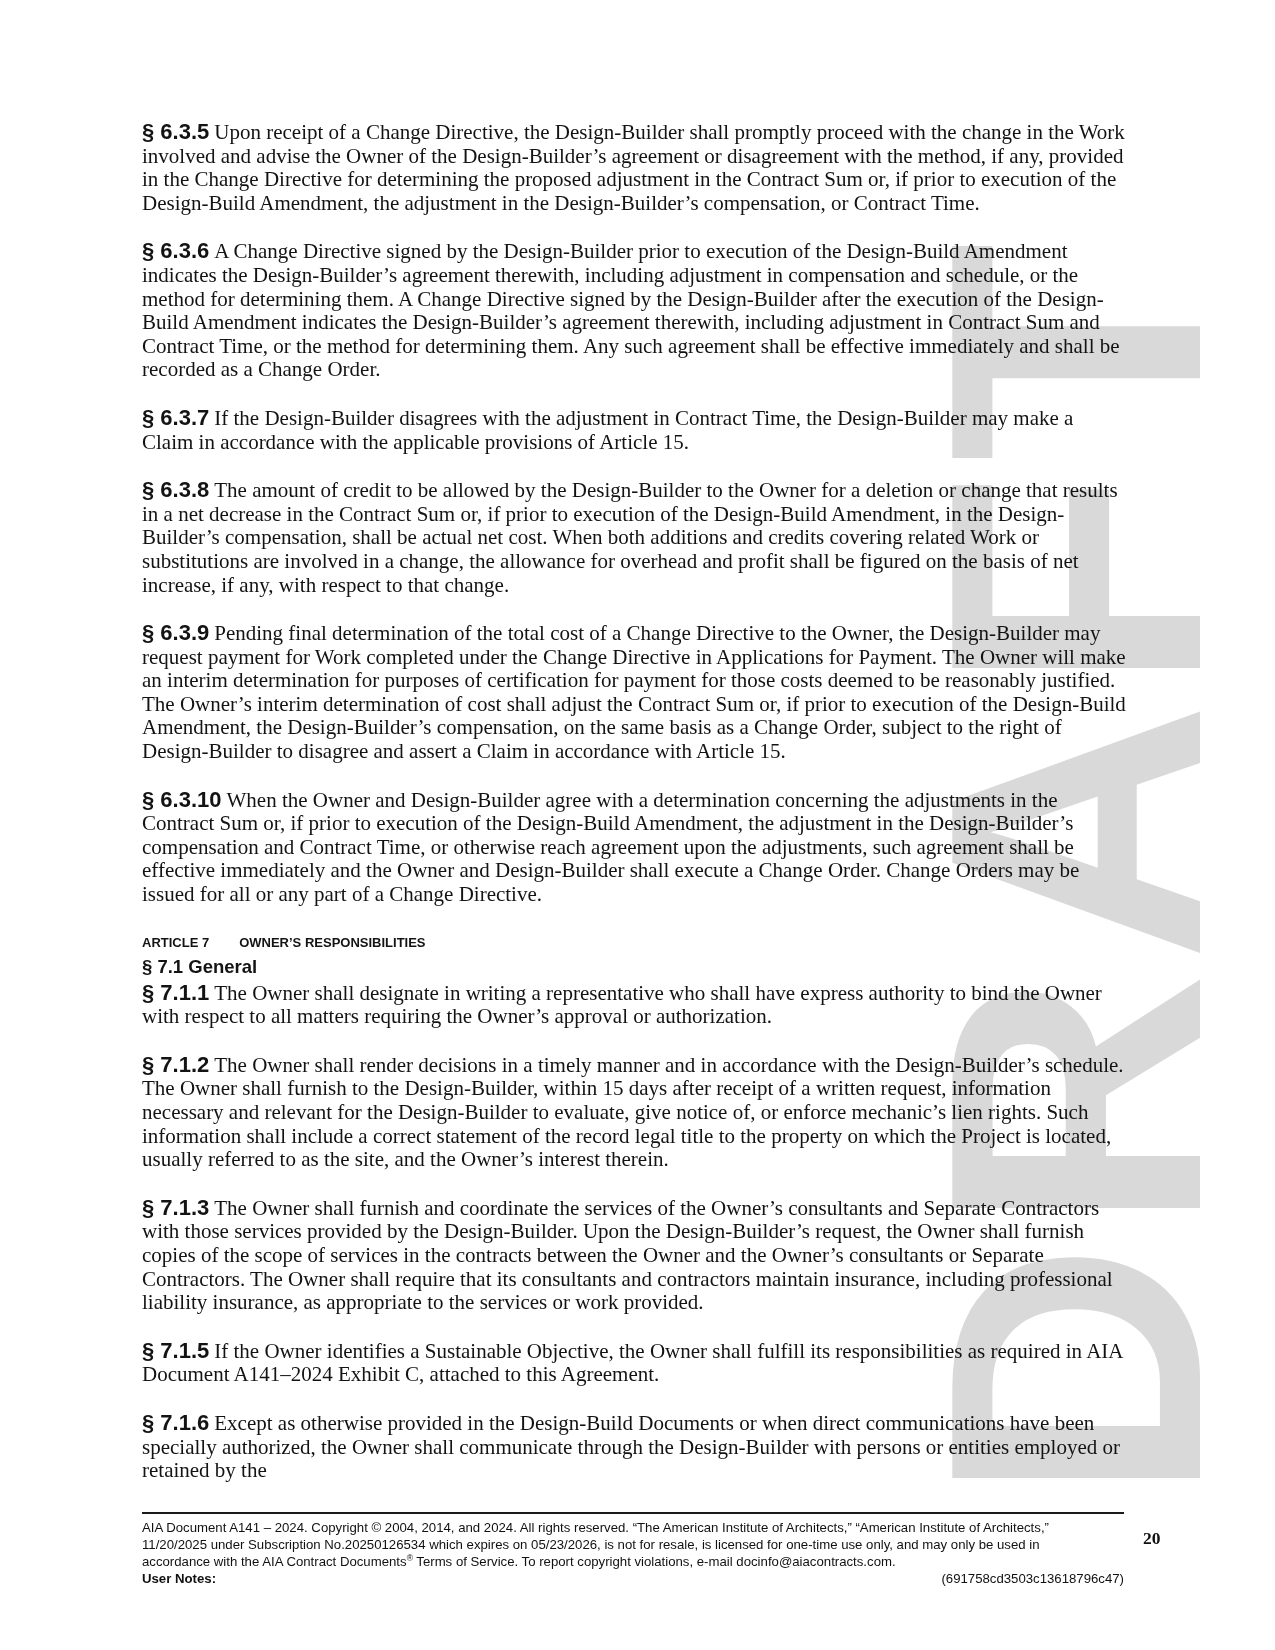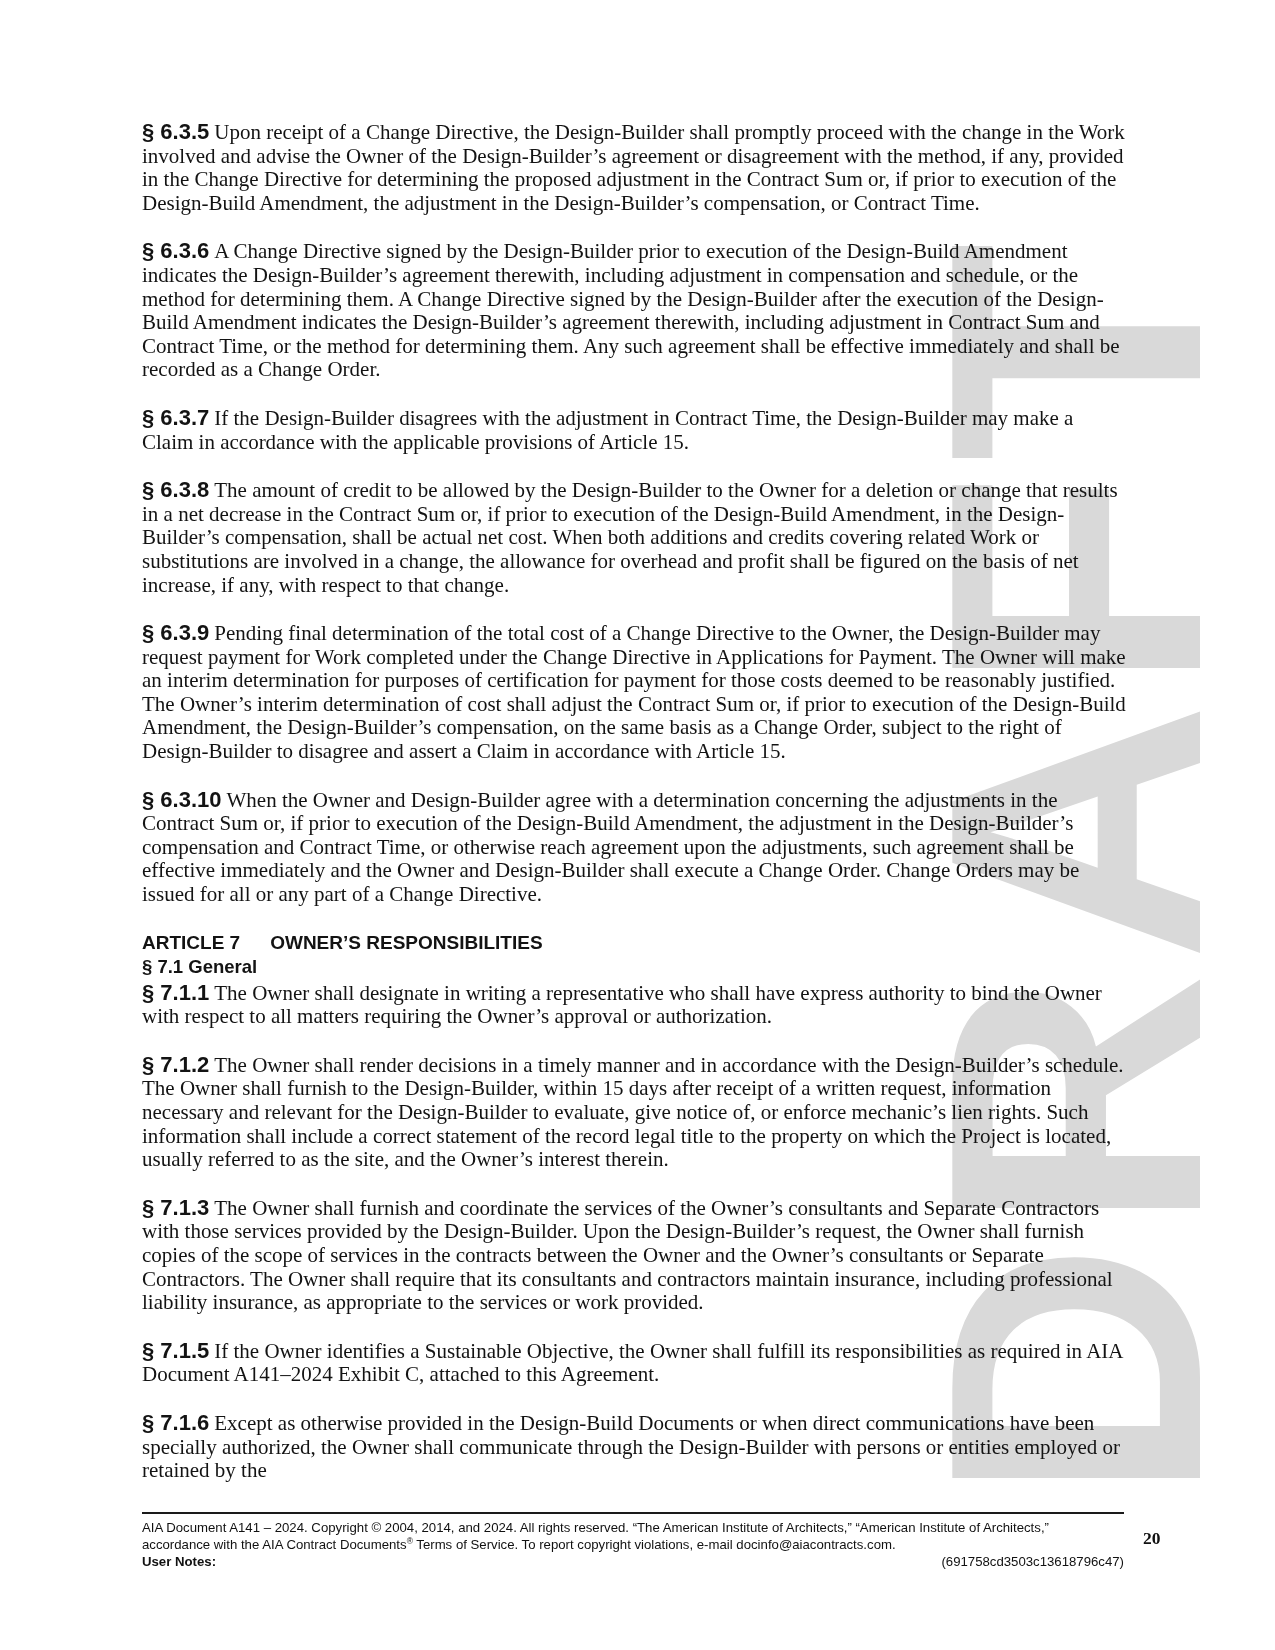--- a/index.html
+++ b/index.html
@@ -40,21 +40,21 @@
   .lbl {
     font-family:"Liberation Sans", sans-serif;
     font-weight:700;
     font-size:22px;
     margin-right:5px;
   }
   .article-heading {
     margin-top:25px;
     font-family:"Liberation Sans", sans-serif;
     font-weight:700;
-    font-size:19px;
+    font-size:13px;
     line-height:22px;
   }
   .article-heading .gap { display:inline-block; width:30px; }
   .sub-heading {
     margin-top:2px;
     font-family:"Liberation Sans", sans-serif;
     font-weight:700;
     font-size:18.5px;
     line-height:22px;
   }
@@ -123,20 +123,21 @@
   <p class="para"><span class="lbl">§ 7.1.5</span><span>If the Owner identifies a Sustainable Objective, the Owner shall fulfill its responsibilities as required in AIA Document A141–2024 Exhibit C, attached to this Agreement.</span></p>
 
   <p class="para"><span class="lbl">§ 7.1.6</span><span>Except as otherwise provided in the Design-Build Documents or when direct communications have been specially authorized, the Owner shall communicate through the Design-Builder with persons or entities employed or retained by the</span></p>
 
 </div>
 
 <div class="footer-rule"></div>
 
 <div class="footer">
   <div class="line">AIA Document A141 – 2024. Copyright © 2004, 2014, and 2024. All rights reserved. “The American Institute of Architects,” “American Institute of Architects,”</div>
+  <div class="line">11/20/2025 under Subscription No.20250126534 which expires on 05/23/2026, is not for resale, is licensed for one-time use only, and may only be used in</div>
   <div class="line"><span>accordance with the AIA Contract Documents</span><sup>®</sup><span> Terms of Service. To report copyright violations, e-mail docinfo@aiacontracts.com.</span></div>
   <div class="footer-row">
     <span class="usernotes">User Notes:</span>
     <span>(691758cd3503c13618796c47)</span>
   </div>
 </div>
 
 <div class="pagenum">20</div>
 
 </body></html>

